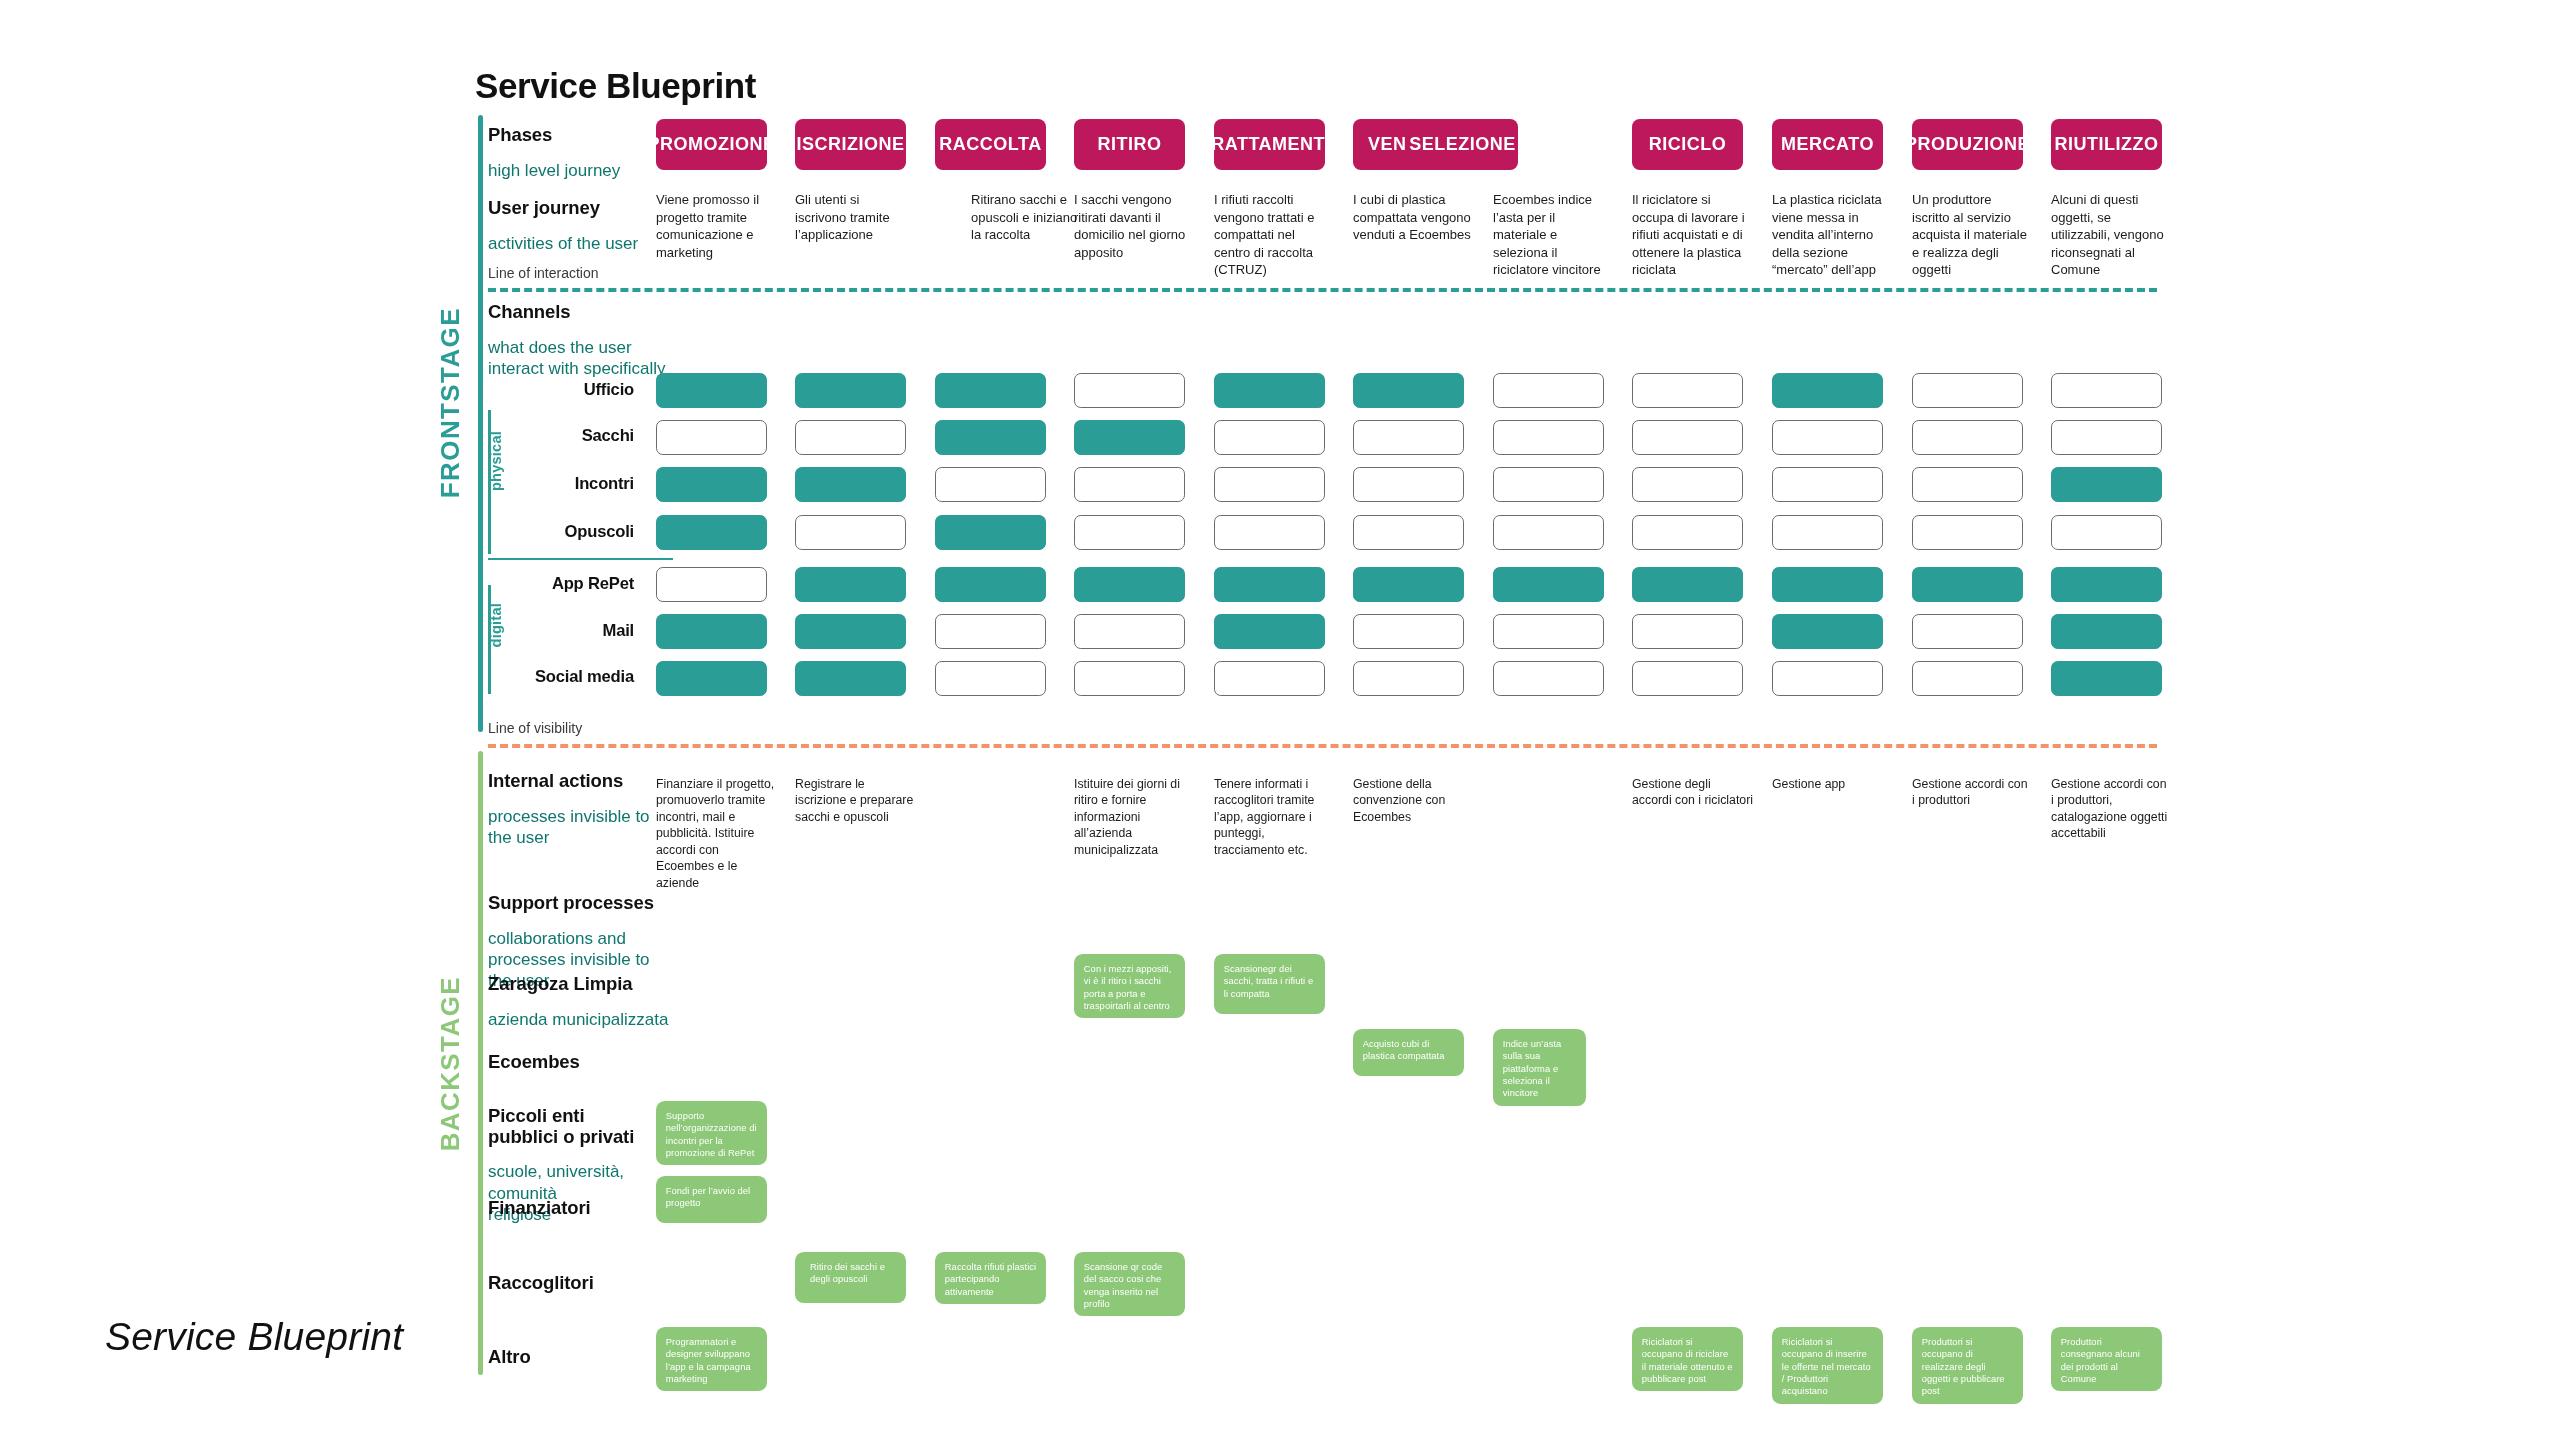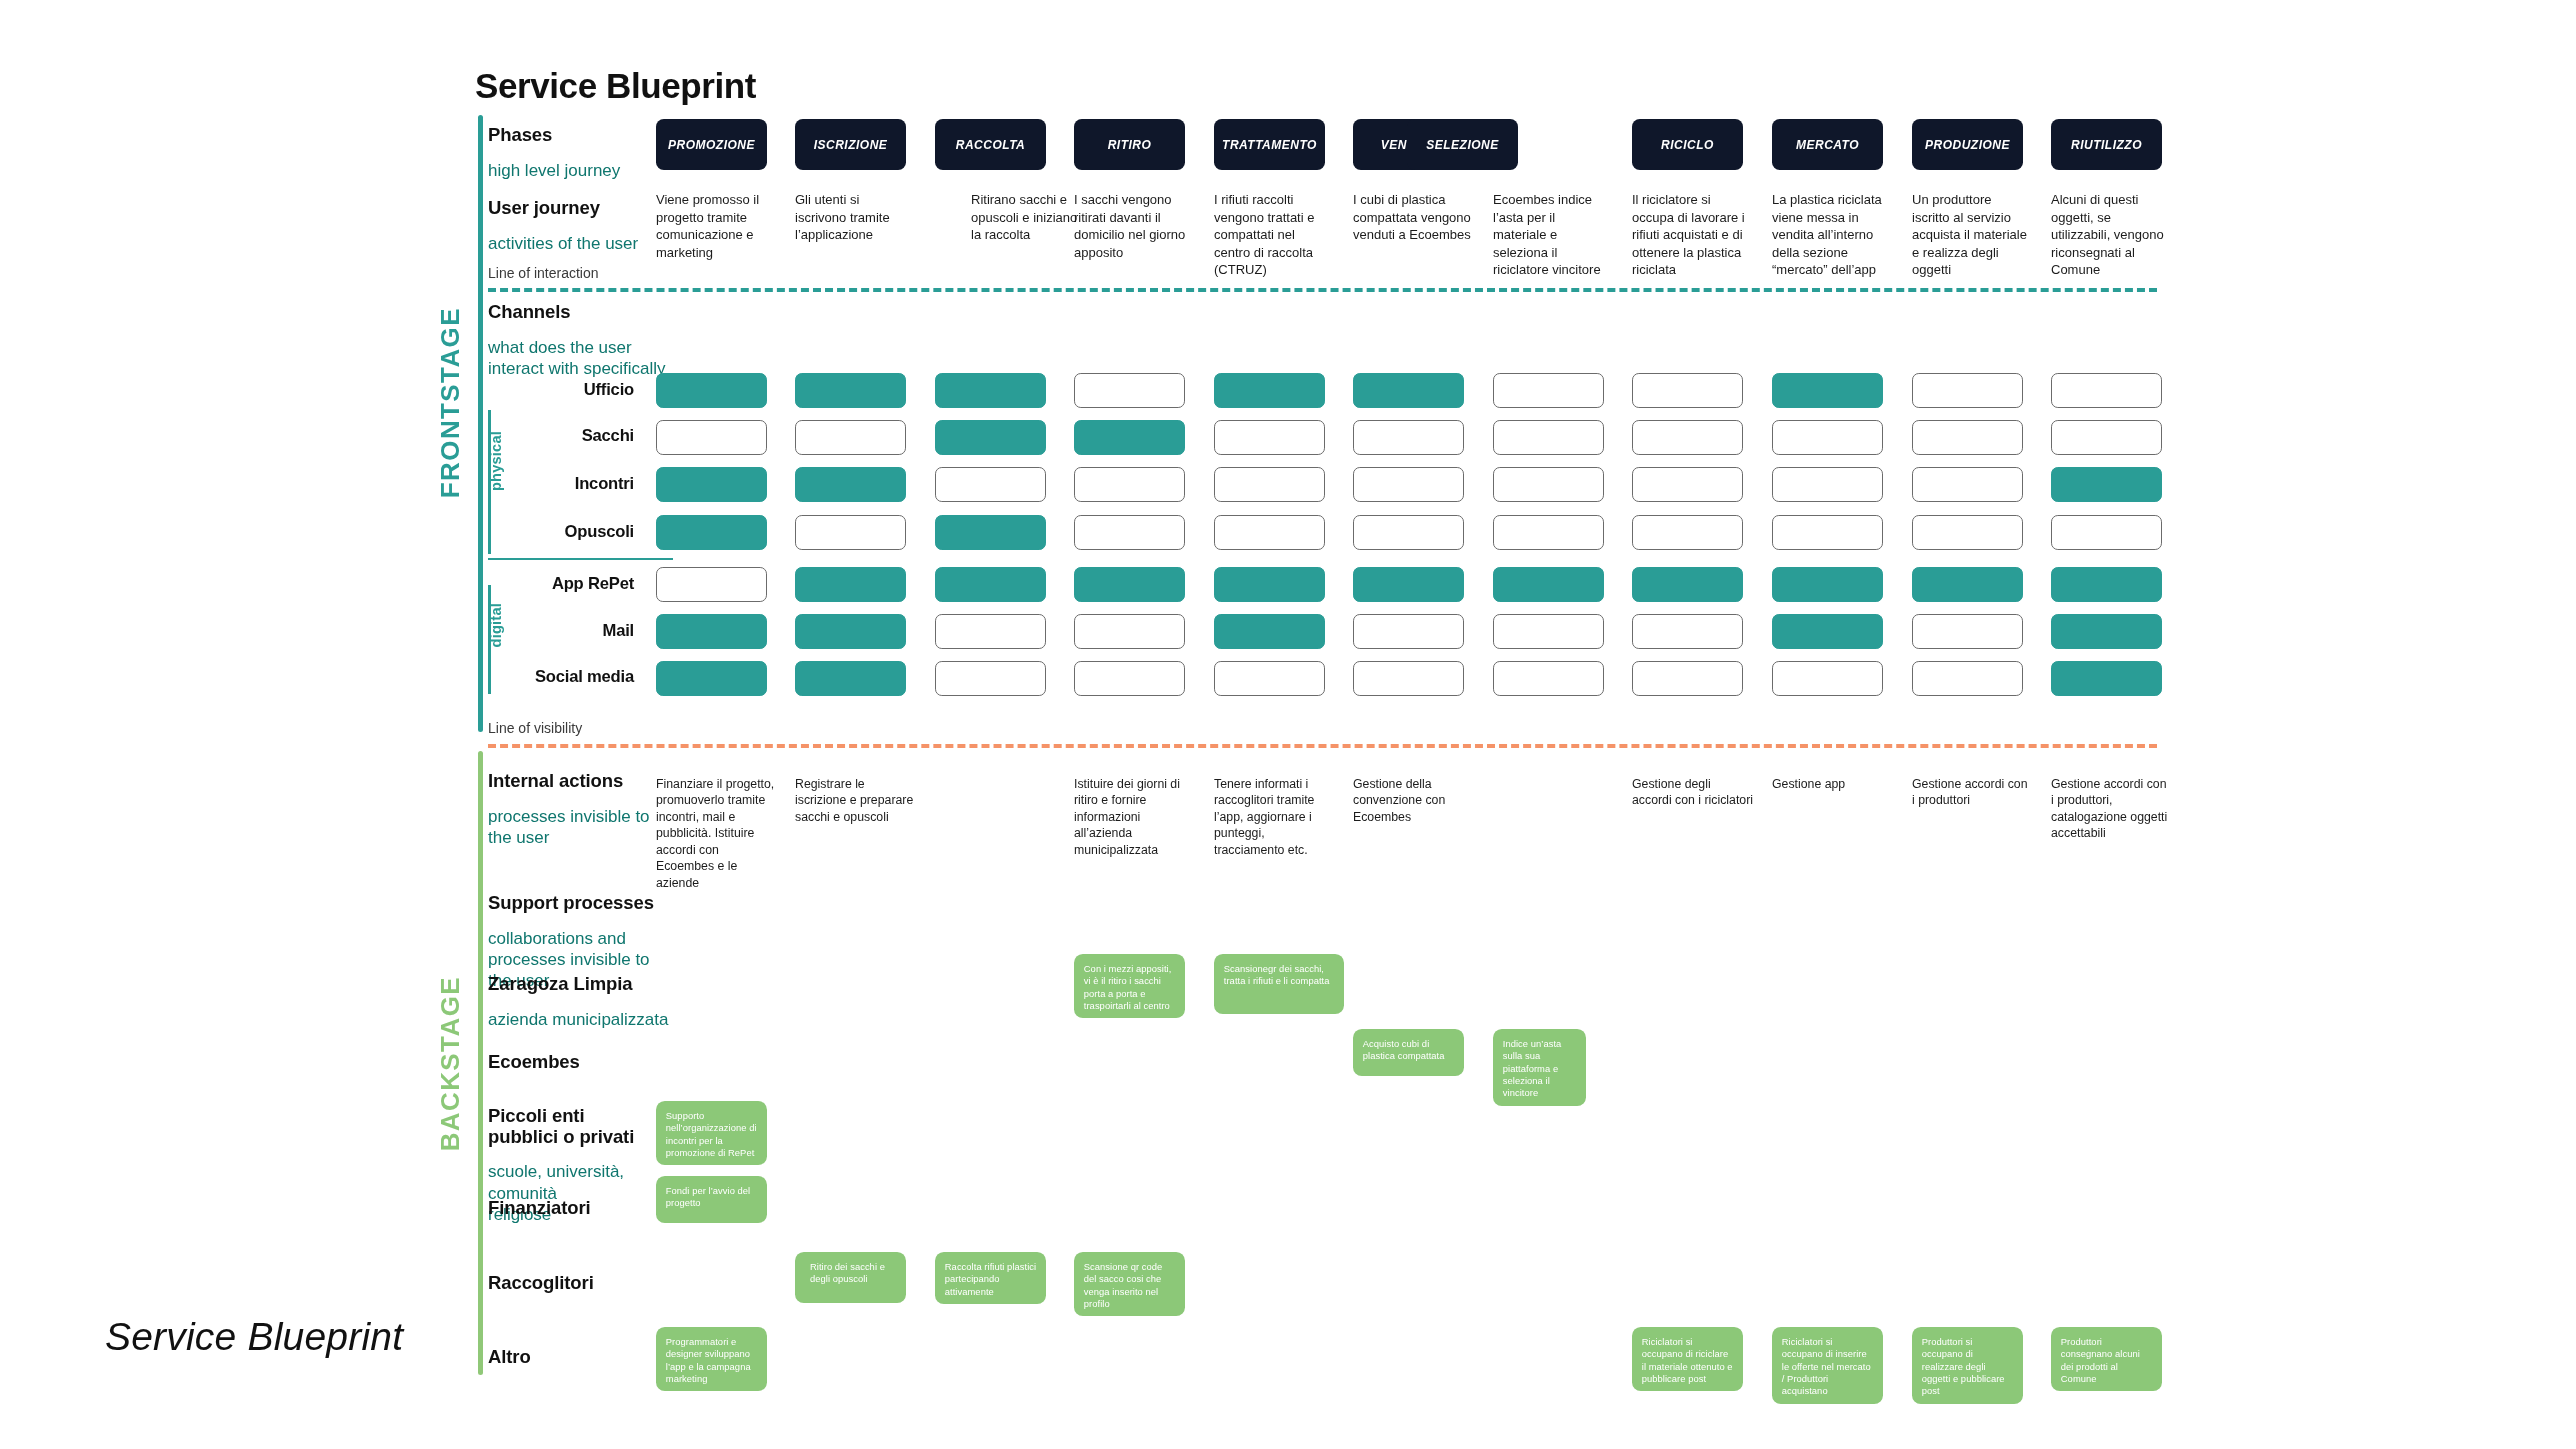--- a/index.html
+++ b/index.html
@@ -39,23 +39,23 @@
   .stage-label.back  { left: 435px; top: 976px; color: #8cc878; }
 
   
   .rowhead { position: absolute; left: 488px; width: 185px; }
   .rowhead .h   { font-size: 18.5px; font-weight: 700; color: #111; line-height: 1.12; letter-spacing: -0.1px;}
   .rowhead .sub { font-size: 17px; color: #0f766e; line-height: 1.25; margin-top: 14px; }
 
   
   .phase-chip {
     position: absolute; height: 51px; border-radius: 7.8px;
-    background: #0f172a; color: #fff;
+    background: #be185d; color: #fff;
     display: flex; align-items: center; justify-content: center;
-    font-size: 12px; font-weight: 700; letter-spacing: 0.5px; font-style: italic;
+    font-size: 18px; font-weight: 700; letter-spacing: 0.5px;
   }
 
   
   .uj-text {
     position: absolute; top: 191px;
     font-size: 13px; line-height: 1.35; color: #1c1c1c;
   }
 
   
   .sep-label {
@@ -270,21 +270,21 @@
       <div class="ia-text" style="left: 656px; top: 776px; width: 121px;">Finanziare il progetto, promuoverlo tramite incontri, mail e pubblicità. Istituire accordi con Ecoembes e le aziende</div>
       <div class="ia-text" style="left: 795px; top: 776px; width: 121px;">Registrare le iscrizione e preparare sacchi e opuscoli</div>
       <div class="ia-text" style="left: 1074px; top: 776px; width: 121px;">Istituire dei giorni di ritiro e fornire informazioni all’azienda municipalizzata</div>
       <div class="ia-text" style="left: 1214px; top: 776px; width: 121px;">Tenere informati i raccoglitori tramite l’app, aggiornare i punteggi, tracciamento etc.</div>
       <div class="ia-text" style="left: 1353px; top: 776px; width: 121px;">Gestione della convenzione con Ecoembes</div>
       <div class="ia-text" style="left: 1632px; top: 776px; width: 121px;">Gestione degli accordi con i riciclatori</div>
       <div class="ia-text" style="left: 1772px; top: 776px; width: 121px;">Gestione app</div>
       <div class="ia-text" style="left: 1912px; top: 776px; width: 121px;">Gestione accordi con i produttori</div>
       <div class="ia-text" style="left: 2051px; top: 776px; width: 121px;">Gestione accordi con i produttori, catalogazione oggetti accettabili</div>
       <div class="gbox" style="left: 1074px; top: 954px; width: 111px; min-height: 60px;">Con i mezzi appositi, vi è il ritiro i sacchi porta a porta e traspoirtarli al centro</div>
-      <div class="gbox" style="left: 1214px; top: 954px; width: 130px; min-height: 60px;">Scansionegr dei sacchi, tratta i rifiuti e li compatta</div>
+      <div class="gbox" style="left: 1214px; top: 954px; width: 111px; min-height: 60px;">Scansionegr dei sacchi, tratta i rifiuti e li compatta</div>
       <div class="gbox" style="left: 1353px; top: 1029px; width: 111px; min-height: 47px;">Acquisto cubi di plastica compattata</div>
       <div class="gbox" style="left: 1493px; top: 1029px; width: 93px; min-height: 47px;">Indice un’asta sulla sua piattaforma e seleziona il vincitore</div>
       <div class="gbox" style="left: 656px; top: 1101px; width: 111px; min-height: 57px;">Supporto nell’organizzazione di incontri per la promozione di RePet</div>
       <div class="gbox" style="left: 656px; top: 1176px; width: 111px; min-height: 47px;">Fondi per l’avvio del progetto</div>
       <div class="gbox" style="left: 795px; top: 1252px; width: 111px; min-height: 51px; padding-left: 15px;">Ritiro dei sacchi e degli opuscoli</div>
       <div class="gbox" style="left: 935px; top: 1252px; width: 111px; min-height: 51px;">Raccolta rifiuti plastici partecipando attivamente</div>
       <div class="gbox" style="left: 1074px; top: 1252px; width: 111px; min-height: 51px;">Scansione qr code del sacco cosi che venga inserito nel profilo</div>
       <div class="gbox" style="left: 656px; top: 1327px; width: 111px; min-height: 55px;">Programmatori e designer sviluppano l’app e la campagna marketing</div>
       <div class="gbox" style="left: 1632px; top: 1327px; width: 111px; min-height: 55px;">Riciclatori si occupano di riciclare il materiale ottenuto e pubblicare post</div>
       <div class="gbox" style="left: 1772px; top: 1327px; width: 111px; min-height: 55px;">Riciclatori si occupano di inserire le offerte nel mercato / Produttori acquistano</div>

